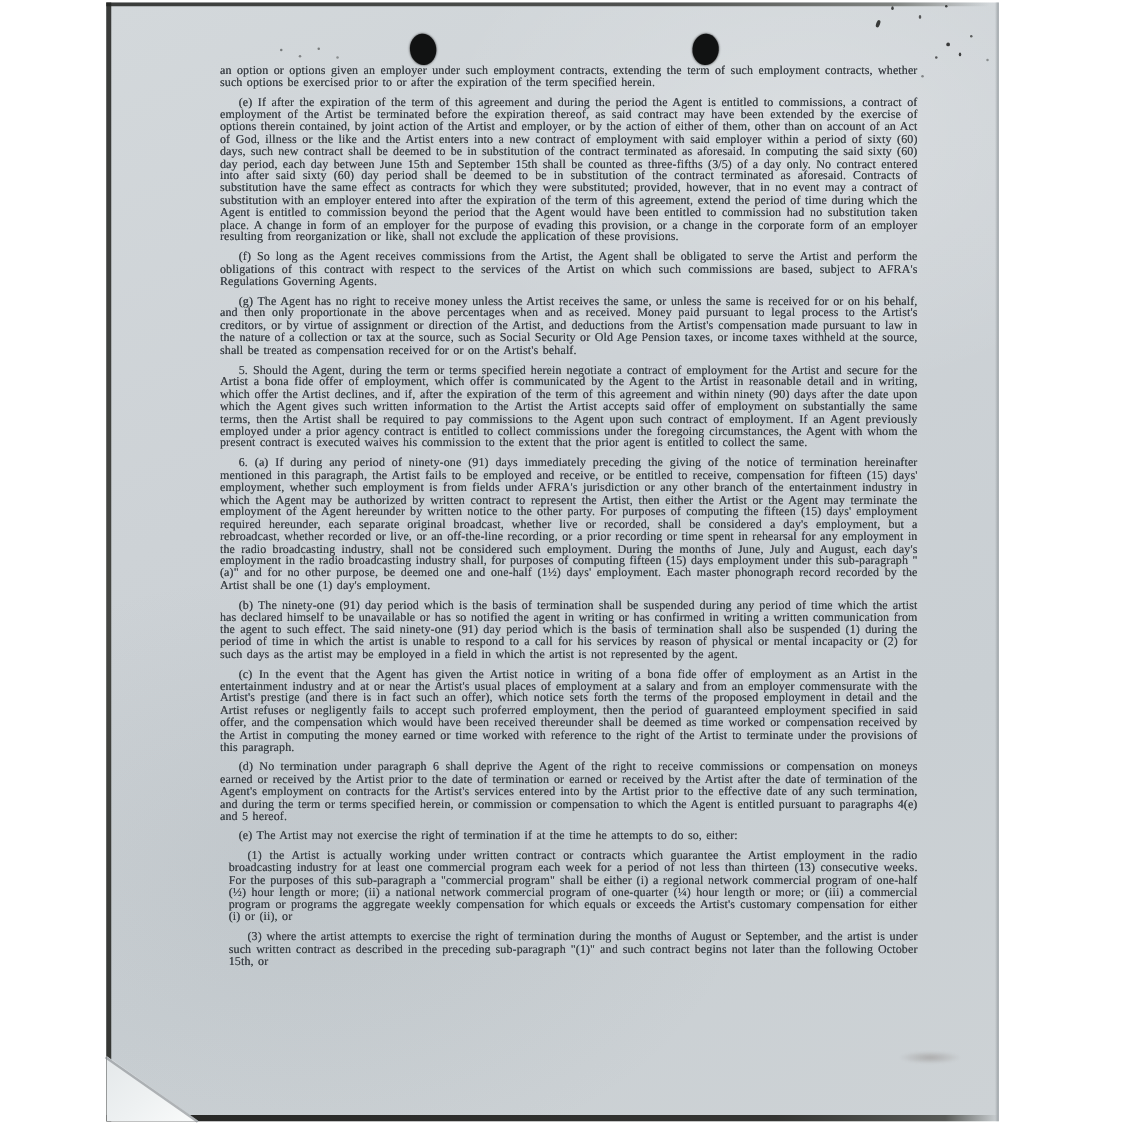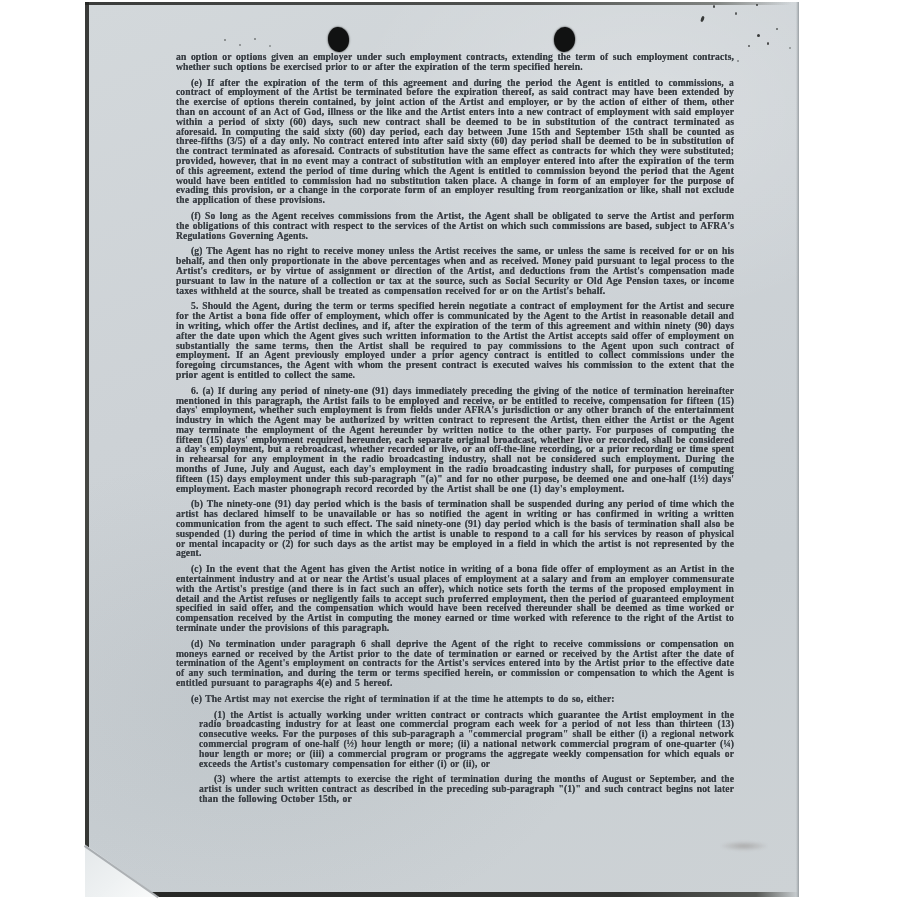--- a/index.html
+++ b/index.html
@@ -96,25 +96,24 @@
   .textblock {
     position: absolute;
     left: 176px; top: 52px; width: 558px;
     color: #3b4046;
     font-size: 9.6px;
     line-height: 9.8px;
     text-align: justify;
     word-spacing: 1px;
     letter-spacing: 0.1px;
     text-shadow: 0 0 0.35px rgba(55,60,66,0.85);
-    font-weight: bold;
   }
   .textblock p { margin: 0 0 6px 0; text-indent: 15px; }
   .textblock p.cont { text-indent: 0; }
-  .textblock p.sub { margin-left: 23px; }
+  .textblock p.sub { margin-left: 7px; }
 </style>
 </head>
 <body>
 
 <div class="scene">
 
   <div class="paper">
     <div class="edge-top"></div>
     <div class="edge-left"></div>
     <div class="edge-bottom"></div>

